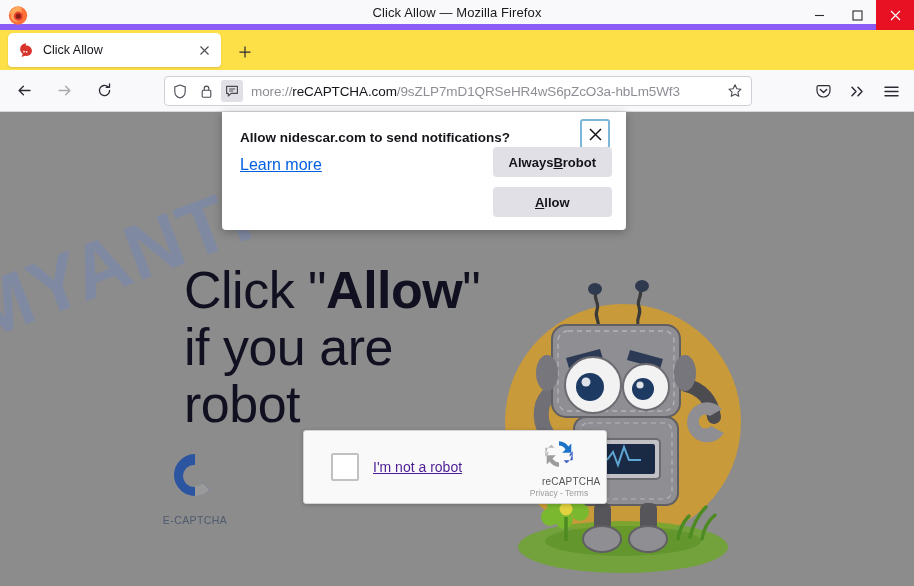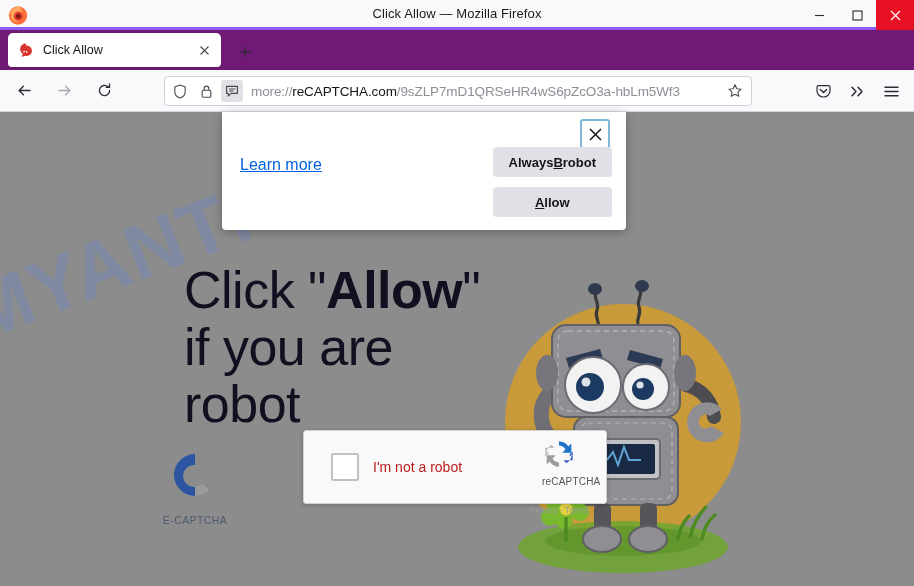--- a/index.html
+++ b/index.html
@@ -9,21 +9,21 @@
     overflow: hidden;
     font-family: "Liberation Sans", sans-serif;
     background: #f0f0f4;
   }
   #root { position: relative; width: 914px; height: 586px; overflow: hidden; }
 
   
   .titlebar {
     position: absolute; left: 0; top: 0; width: 914px; height: 30px;
     background: #f9f9fb;
-    border-bottom: 3px solid #8b5cf6;
+    border-bottom: 6px solid #8b5cf6;
     display: flex; align-items: center;
   }
   .ff-logo {
     position: absolute; left: 7px; top: 4px; width: 22px; height: 22px;
   }
   .title-text {
     width: 914px; text-align: center;
     font-size: 13px; color: #1b1b1d; letter-spacing: .1px;
     line-height: 29px; white-space: nowrap;
   }
@@ -31,21 +31,21 @@
   .wbtn {
     width: 38px; height: 30px; display: flex; align-items: center; justify-content: center;
     font-size: 12px; color: #2b2b2b;
   }
   .wbtn.close { background: #e81123; color: #fff; width: 38px; }
   .wbtn svg { display: block; }
 
   
   .tabstrip {
     position: absolute; left: 0; top: 30px; width: 914px; height: 40px;
-    background: #701a75;
+    background: #fde047;
   }
   .tab {
     position: absolute; left: 8px; top: 3px; width: 213px; height: 34px;
     background: #ffffff; border-radius: 5px 5px 4px 4px;
     box-shadow: 0 1px 2px rgba(0,0,0,.14);
     display: flex; align-items: center;
   }
   .tab-fav {
     width: 16px; height: 16px; margin-left: 10px; flex: none;
     position: relative;
@@ -144,26 +144,26 @@
   .recaptcha {
     position: absolute; left: 303px; top: 318px; width: 304px; height: 74px;
     background: #f9f9f9; border: 1px solid #d3d3d3; border-radius: 3px;
     box-shadow: 0 1px 4px rgba(0,0,0,.22);
     display: flex; align-items: center;
   }
   .rc-box {
     width: 28px; height: 28px; margin-left: 27px; flex: none;
     background: #fff; border: 2px solid #c1c1c1; border-radius: 2px;
   }
-  .rc-label { margin-left: 14px; font-size: 14px; color: #b91c1c; }
+  .rc-label { margin-left: 14px; font-size: 14px; color: #4c1d95; text-decoration: underline; }
   .rc-brand {
     position: absolute; right: 10px; top: 6px; width: 74px; text-align: center;
   }
   .rc-name { font-size: 10px; color: #555; margin-top: 1px; letter-spacing: .2px; margin-left: 20px; }
-  .rc-terms { font-size: 8.5px; color: #9b9b9b; margin-top: 18px; }
+  .rc-terms { font-size: 8.5px; color: #9b9b9b; margin-top: 1px; }
 
   
   .doorhanger {
     position: absolute; left: 222px; top: 112px;
     width: 404px; height: 118px;
     background: #fff;
     border-radius: 0 0 4px 4px;
     box-shadow: 0 2px 10px rgba(0,0,0,.28);
   }
   .dh-title {
@@ -395,20 +395,21 @@
           <path d="M4.2 17c0-4 2.1-7.4 5.3-9.3l2.9 3H3.3v9.1l3.2-3.3c-.2-.8-.3-1.6-.3-2.5z" fill="#b6b6b6"></path>
           <path d="M17 29.8c-4 0-7.4-2.1-9.3-5.3l-3 2.9v-9.1h9.1l-3.3 3.2A8.1 8.1 0 0 0 17 25.4z" fill="#9c9c9c"></path>
         </svg>
         <div class="rc-name">reCAPTCHA</div>
         <div class="rc-terms">Privacy - Terms</div>
       </span>
     </div>
   </div>
 
   <div class="doorhanger">
+    <div class="dh-title">Allow nidescar.com to send notifications?</div>
     <div class="dh-close">
       <svg width="15" height="15" viewBox="0 0 15 15">
           <path d="M2 2l11 11M13 2L2 13" stroke="#15141a" stroke-width="1.5"></path>
         </svg>
     </div>
     <div class="dh-learn">Learn more</div>
     <div class="dh-actions">
       <button class="dh-btn">
           <span>Always </span>
           <u>B</u>

